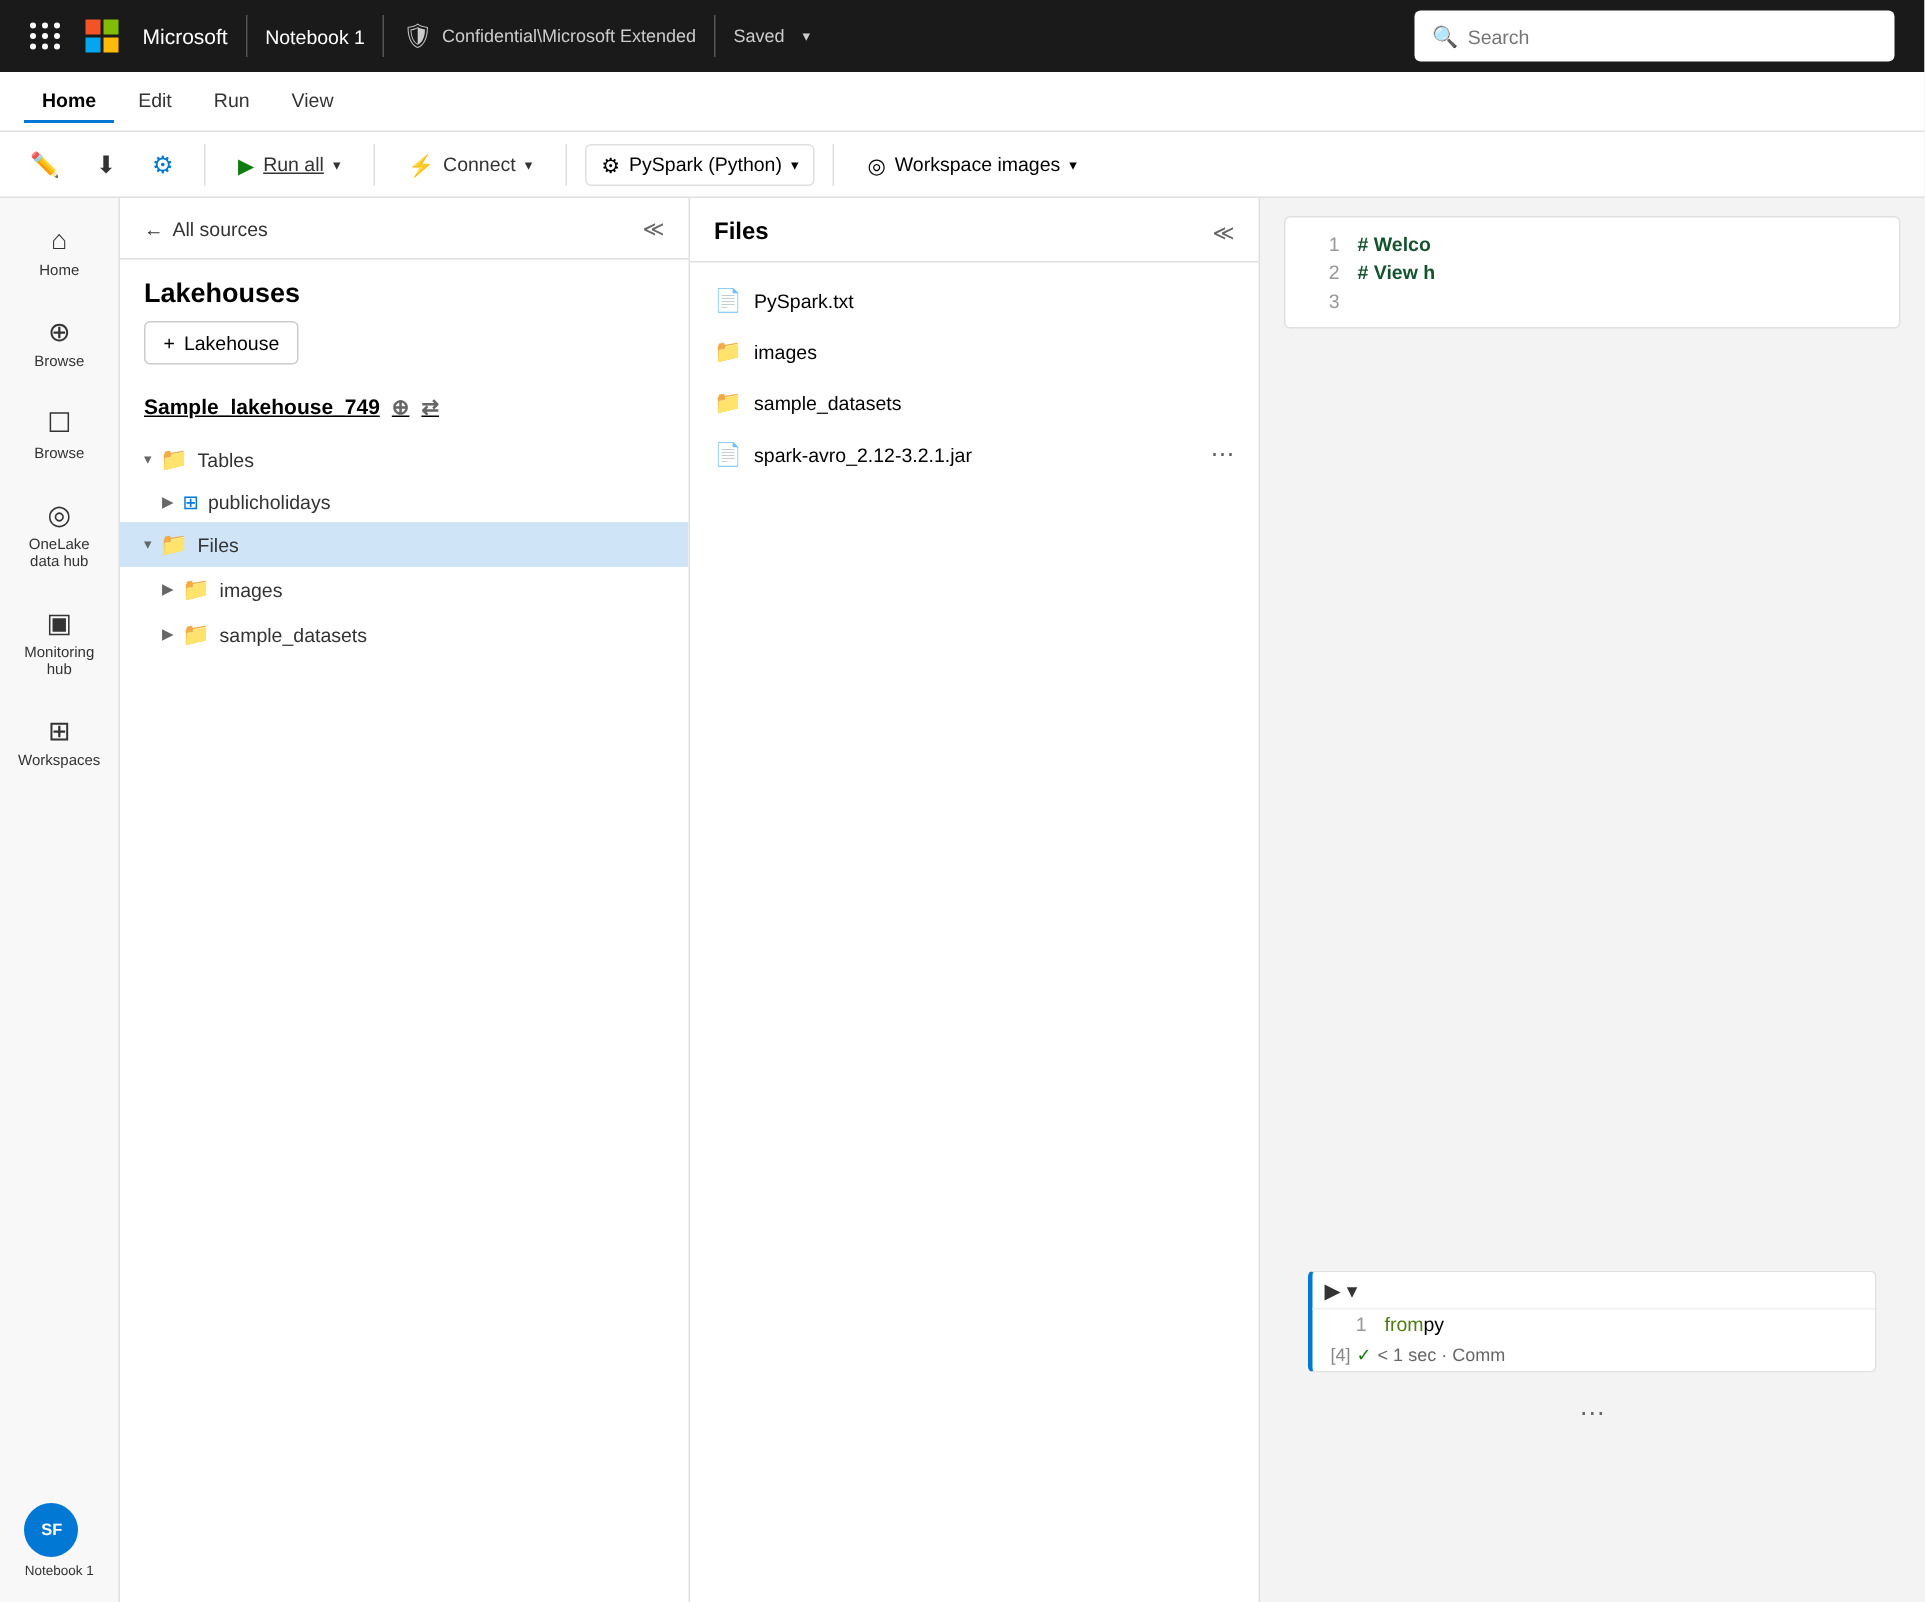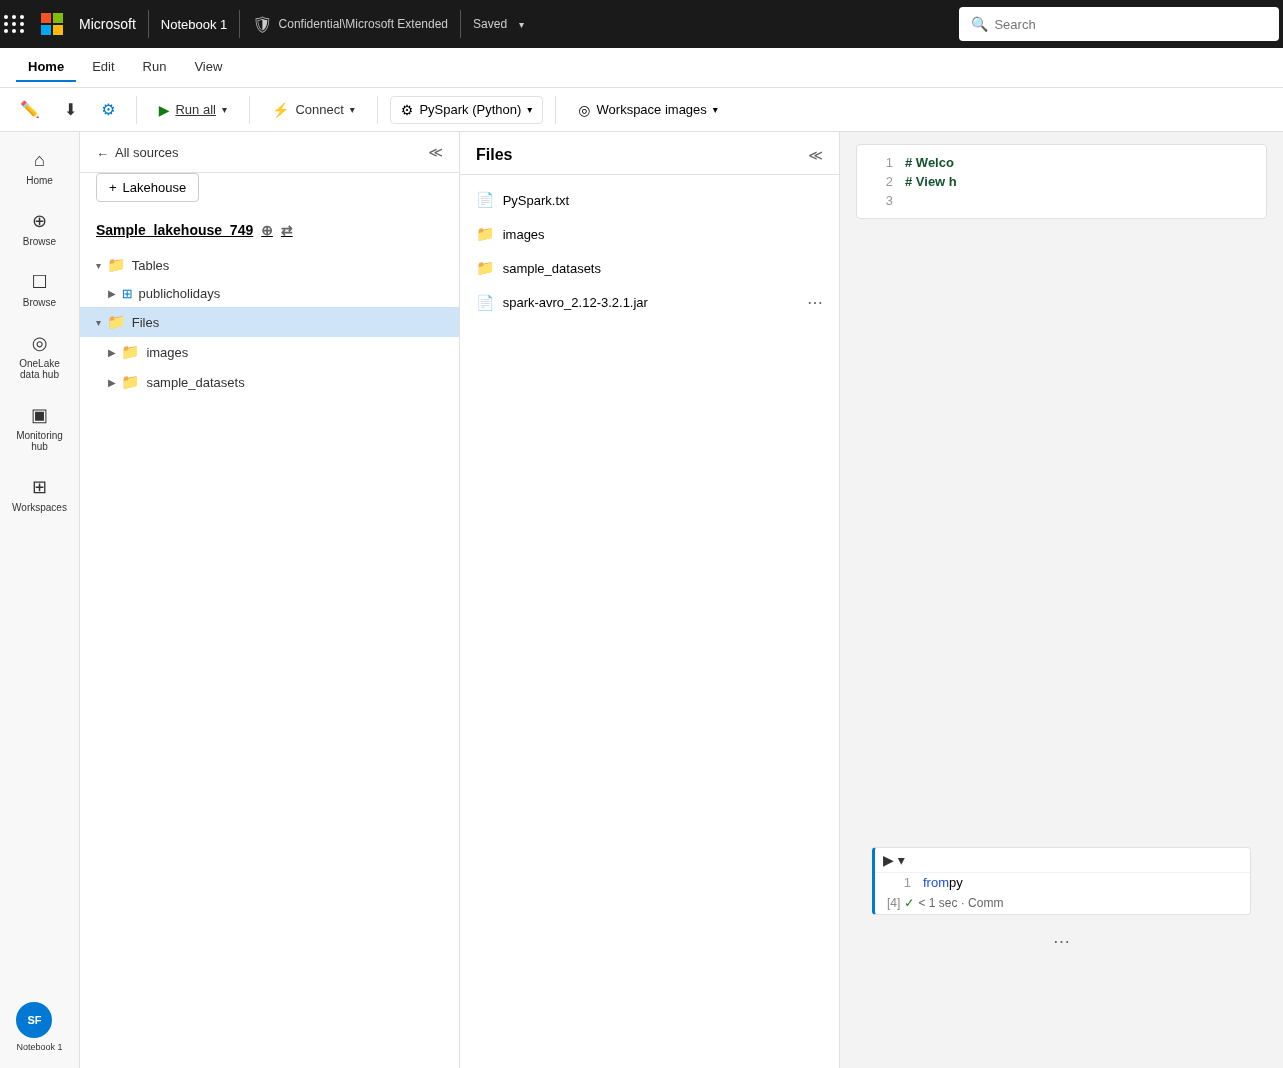--- a/index.html
+++ b/index.html
@@ -4,21 +4,21 @@
   <style>
     * { box-sizing: border-box; margin: 0; padding: 0; font-family: 'Segoe UI', sans-serif; }
     body { width: 1283px; height: 1068px; overflow: hidden; background: #f3f3f3; }
 
     
     .top-bar {
       display: flex;
       align-items: center;
       background: #1a1a1a;
       height: 48px;
-      padding: 0 4px;
+      padding: 0 20px;
       gap: 12px;
     }
     .dots-grid {
       display: grid;
       grid-template-columns: repeat(3, 5px);
       gap: 3px;
       margin-right: 4px;
     }
     .dot { width: 4px; height: 4px; background: #fff; border-radius: 50%; }
     .ms-logo {
@@ -409,20 +409,21 @@
   </div>
 
   <div class="lakehouse-panel">
     <div class="panel-header">
       <div class="back-link">
         <span>←</span>
         <span>All sources</span>
       </div>
       <span class="collapse-btn">≪</span>
     </div>
+    <div class="panel-title">Lakehouses</div>
     <button class="add-lakehouse-btn">
       <span>+</span>
       <span>Lakehouse</span>
     </button>
     <div class="lakehouse-name">
       <span>Sample_lakehouse_749</span>
       <span class="pin-icon">⊕</span>
       <span class="switch-icon">⇄</span>
     </div>
     <div class="tree-container">
@@ -511,21 +512,21 @@
     </div>
 
     <div style="position:absolute; bottom: 120px; left: 16px; right: 16px;">
       <div class="code-cell-2">
         <div class="cell-toolbar">
           <span class="cell-run-btn">▶</span>
           <span class="cell-run-btn">▾</span>
         </div>
         <div class="code-line">
           <span class="line-num">1</span>
-          <span style="color:#1d4ed8;text-align:center;">from </span>
+          <span style="color:#4d7c0f;text-align:center;">from </span>
           <span>py</span>
         </div>
         <div class="cell-status">
           <span style="color:#888; font-size:12px;">[4]</span>
           <span class="check-icon">✓</span>
           <span>&lt; 1 sec · Comm</span>
         </div>
       </div>
       <div style="text-align:center; font-size:18px; color:#666; margin-top:12px;">…</div>
     </div>

